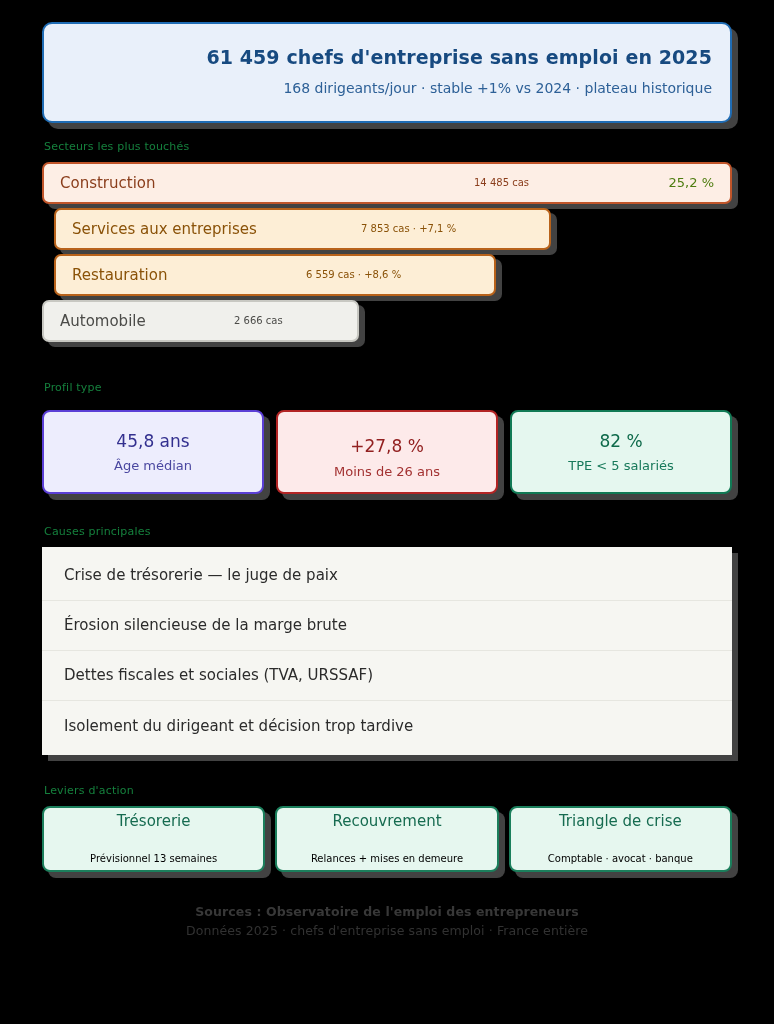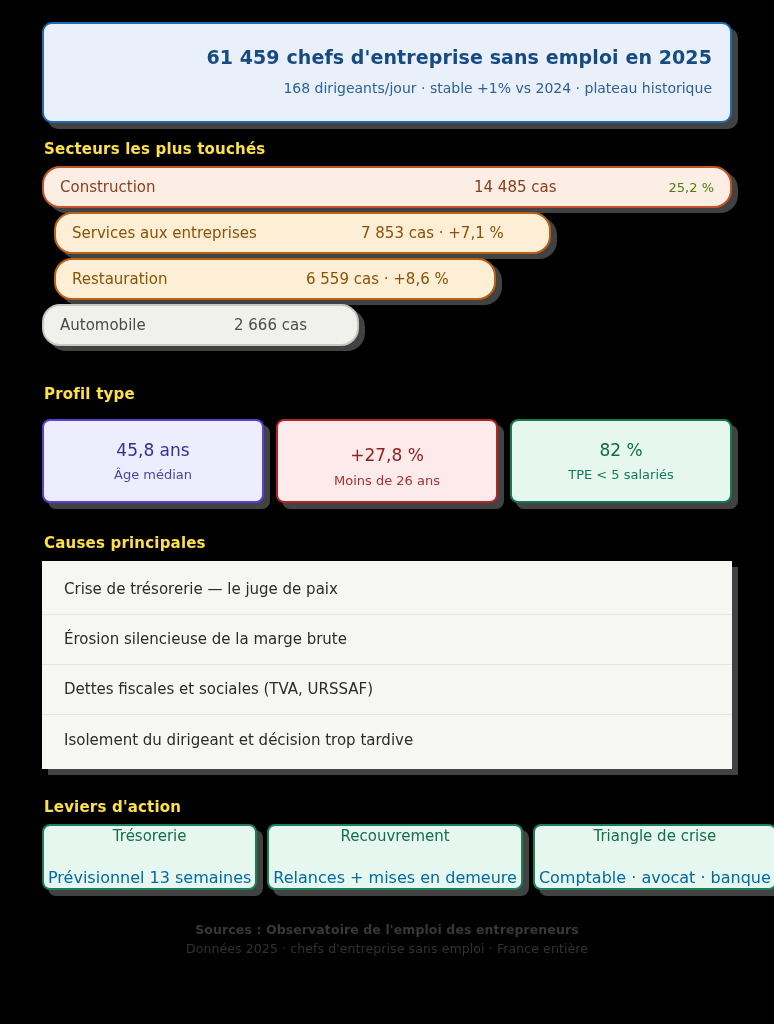--- a/index.html
+++ b/index.html
@@ -46,55 +46,55 @@
   .hero-sub {
     margin-top: 9px;
     font-size: 14px;
     color: #2d6097;
     line-height: 1.3;
   }
 
   
   .section-head {
     display: inline-block;
-    font-size: 15px;
-    font-weight: bold;
-    color: #fde047;
+    font-size: 11px;
+    font-weight: normal;
+    color: #15803d;
     line-height: 1.15;
     letter-spacing: 0.2px;
     white-space: nowrap;
   }
   .sec-sectors   { margin: 18px 0 6px 2px; }
   .sec-profile   { margin: 36px 0 14px 2px; }
   .sec-causes    { margin: 32px 0 6px 2px; }
   .sec-actions   { margin: 30px 0 6px 2px; }
 
   
   .sector-list { margin-top: 2px; }
   .sector-row {
     box-sizing: border-box;
     height: 42px;
     margin-bottom: 4px;
-    border-radius: 18px;
+    border-radius: 7px;
     border: 2px solid #c0552a;
     background: #fdeee5;
     box-shadow: 6px 5px 0 rgba(120,120,120,0.55);
     display: flex;
     align-items: center;
     padding: 0 16px;
     position: relative;
   }
   .sector-name {
     font-size: 15px;
     color: #8a3d1b;
     white-space: nowrap;
   }
   .sector-cases {
     position: absolute;
-    font-size: 15px;
+    font-size: 10px;
     color: #8a3d1b;
     white-space: nowrap;
   }
   .sector-pct {
     position: absolute;
     right: 16px;
     font-size: 13px;
     color: #4d7c0f;
     white-space: nowrap;
   }
@@ -198,22 +198,22 @@
     padding: 0 4px;
   }
   .action-title {
     font-size: 15px;
     color: #166b50;
     line-height: 1.2;
     white-space: nowrap;
   }
   .action-sub {
     margin-top: 23px;
-    font-size: 16px;
-    color: #0369a1;
+    font-size: 10px;
+    color: #000000;
     line-height: 1.2;
     white-space: nowrap;
   }
 
   
   .footer {
     margin-top: 30px;
     text-align: center;
   }
   .footer-line {

